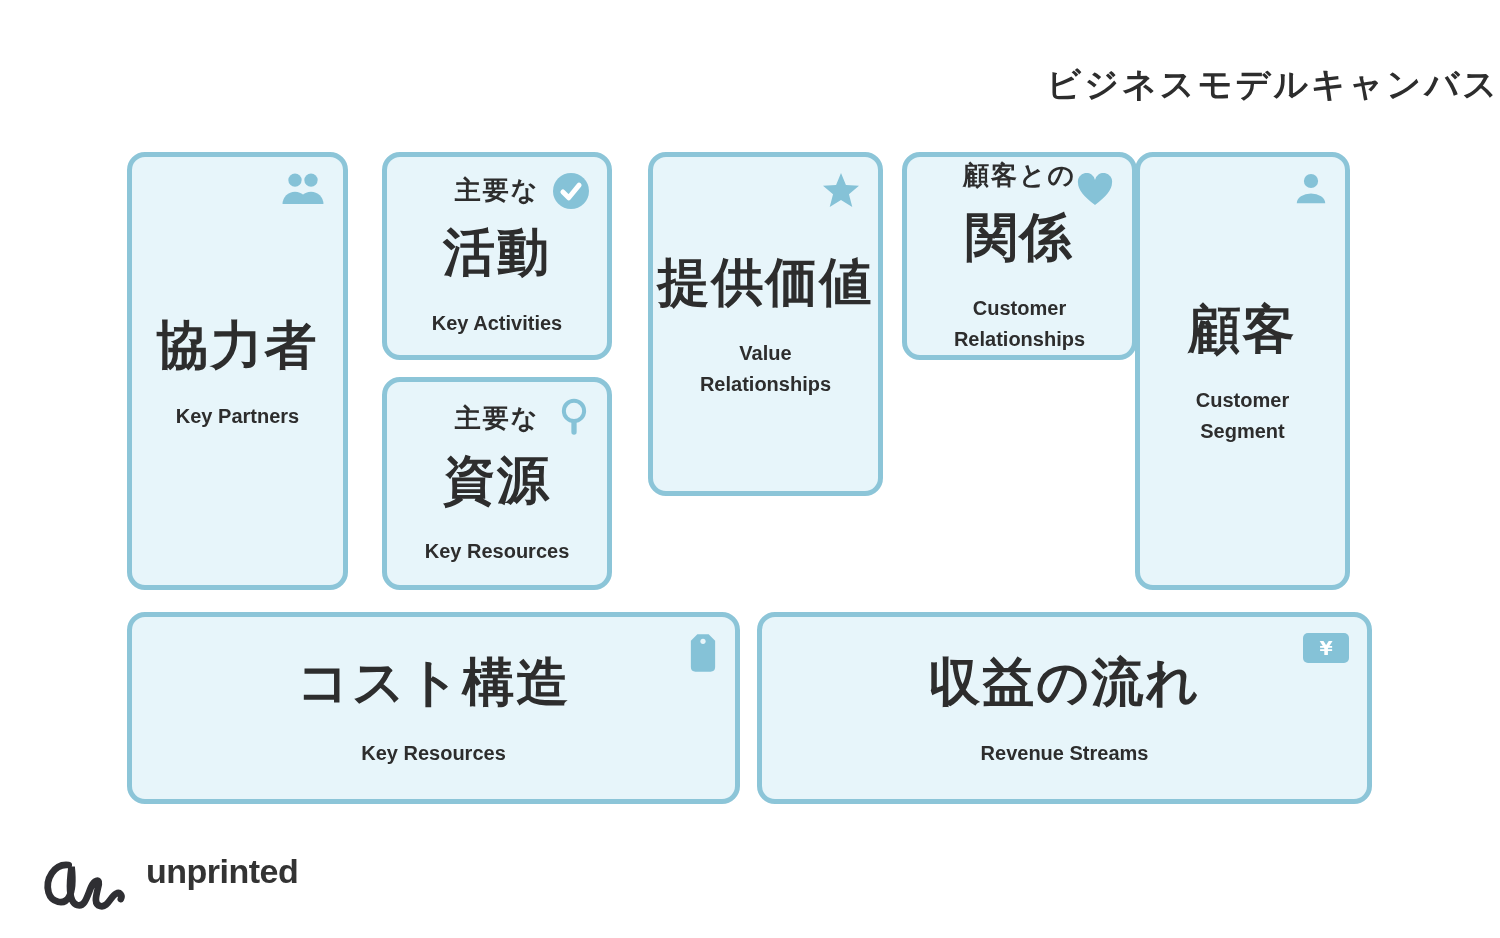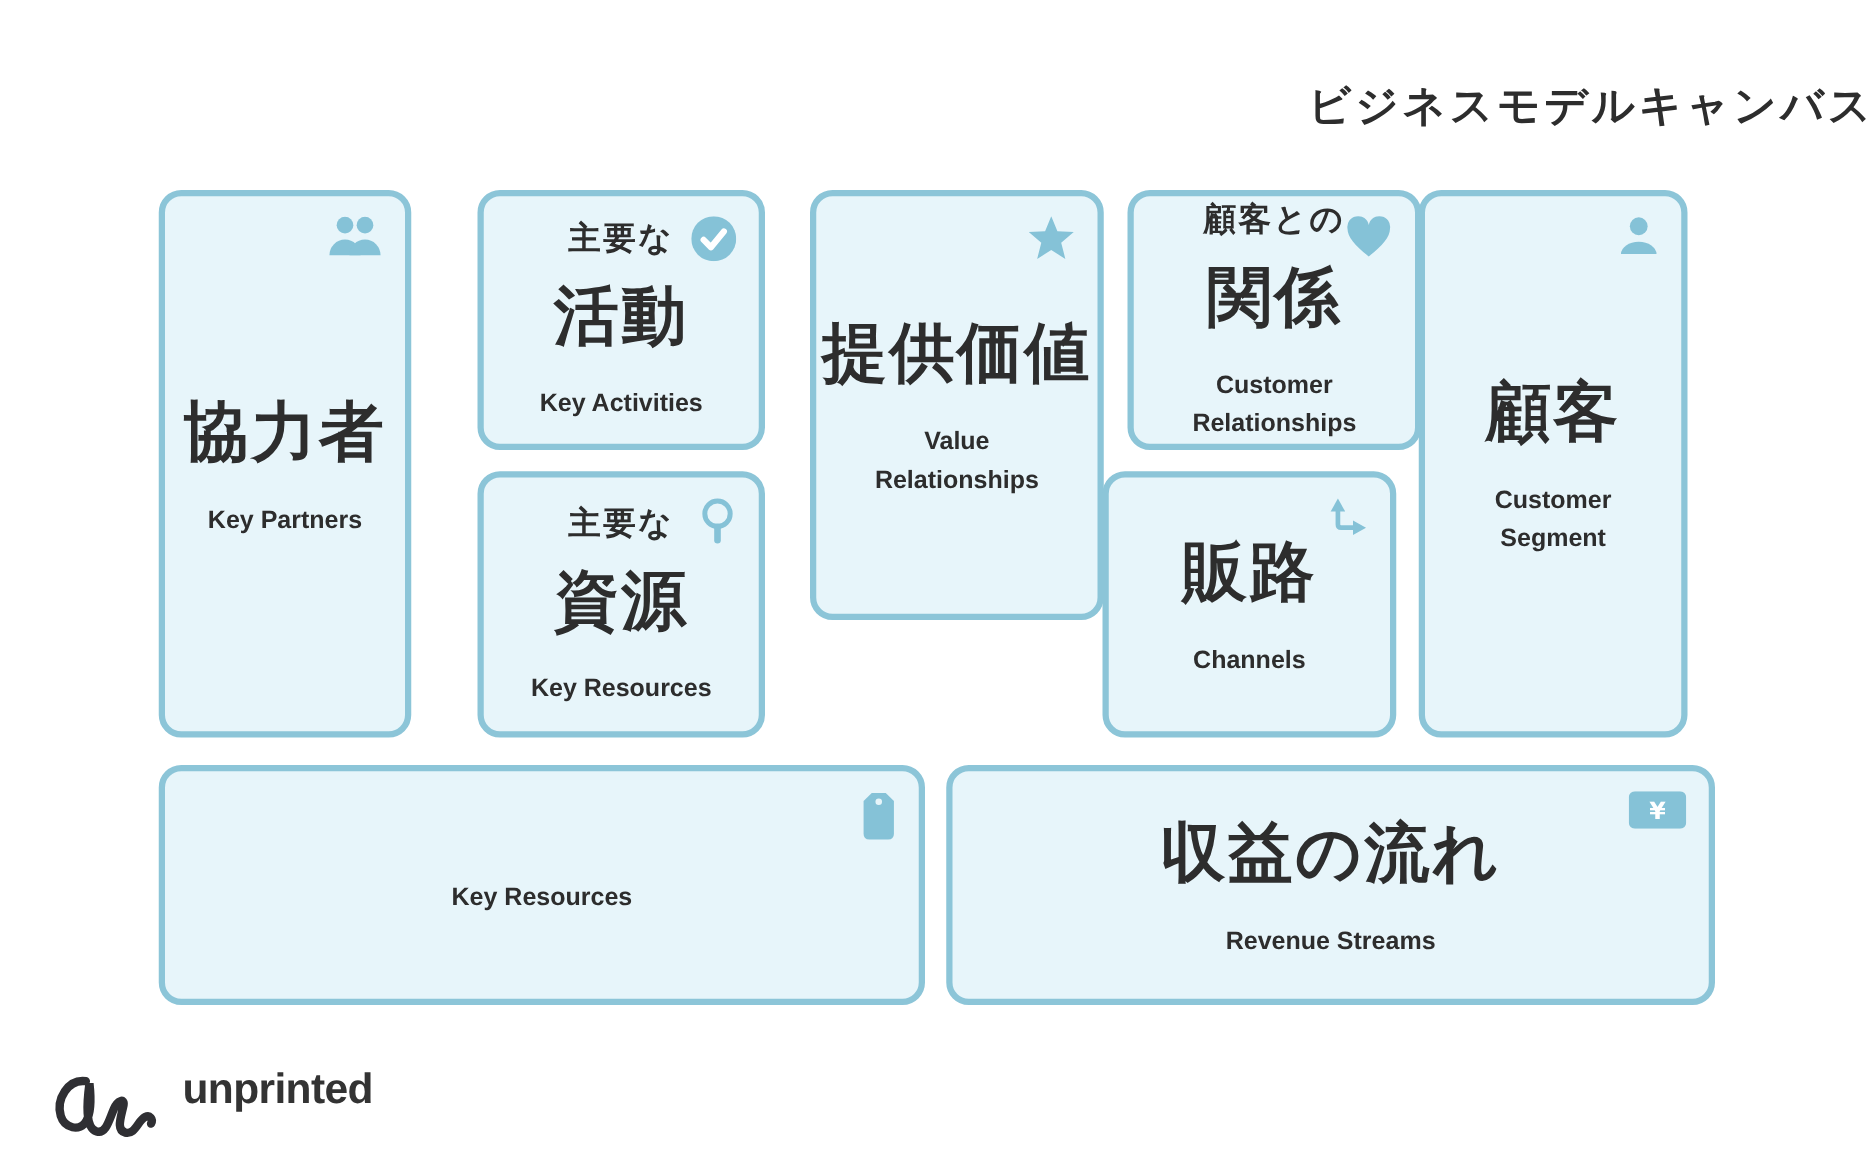--- a/index.html
+++ b/index.html
@@ -31,21 +31,21 @@
     display:flex;flex-direction:column;align-items:center;justify-content:center;
     text-align:center;
   }
   .box .icon{position:absolute;top:16px;right:18px;color:var(--icon);line-height:0;}
   .jp{font-size:52px;font-weight:700;letter-spacing:2px;color:var(--text-dark);}
   .jp-prefix{font-size:26px;font-weight:700;letter-spacing:2px;margin-bottom:10px;color:var(--text-dark);}
   .en{font-size:20px;font-weight:700;margin-top:20px;line-height:1.55;max-width:178px;color:var(--text-dark);}
   .en.wide{max-width:none;}
 
   
-  .b-key-partners{left:127px;top:152px;width:202px;height:438px;}
+  .b-key-partners{left:127px;top:152px;width:221px;height:438px;}
   .b-key-activities{left:382px;top:152px;width:230px;height:208px;}
   .b-key-resources{left:382px;top:377px;width:230px;height:213px;}
   .b-value-propositions{left:648px;top:152px;width:235px;height:344px;}
   .b-customer-relationships{left:882px;top:152px;width:235px;height:208px;margin-left:20px;}
   .b-channels{left:882px;top:377px;width:235px;height:213px;}
   .b-customer-segment{left:1135px;top:152px;width:215px;height:438px;}
   .b-cost-structure{left:127px;top:612px;width:613px;height:192px;}
   .b-revenue-streams{left:757px;top:612px;width:615px;height:192px;}
 
   .logo{position:absolute;left:40px;top:852px;display:flex;align-items:flex-start;gap:18px;}
@@ -110,50 +110,40 @@
     <span class="icon">
       <svg width="38" height="34" viewBox="0 0 40 36" fill="currentColor">
         <path d="M20 34 C8.5 25 2 17.5 2 10.5 A8.8 8.8 0 0 1 20 7.5 A8.8 8.8 0 0 1 38 10.5 C38 17.5 31.5 25 20 34 Z"></path>
       </svg>
     </span>
     <div class="jp-prefix">顧客との</div>
     <div class="jp">関係</div>
     <div class="en">Customer Relationships</div>
   </div>
 
-  <div class="box b-channels">
-    <span class="icon">
-      <svg width="34" height="30" viewBox="0 0 40 36">
-        <path d="M12 13 L12 26 Q12 29 15 29 L27 29" fill="none" stroke="currentColor" stroke-width="4.5" stroke-linecap="round"></path>
-        <polygon points="12,1 5,13.5 19,13.5" fill="currentColor"></polygon>
-        <polygon points="39,29 26.5,22 26.5,36" fill="currentColor"></polygon>
-      </svg>
-    </span>
-    <div class="jp">販路</div>
-    <div class="en">Channels</div>
-  </div>
 
   <div class="box b-customer-segment">
     <span class="icon">
       <svg width="32" height="32" viewBox="0 0 36 36" fill="currentColor">
         <circle cx="18" cy="9" r="8"></circle>
         <path d="M2 34 A16 11 0 0 1 34 34 Z"></path>
       </svg>
     </span>
     <div class="jp">顧客</div>
     <div class="en">Customer Segment</div>
   </div>
 
   <div class="box b-cost-structure">
     <span class="icon">
       <svg width="28" height="40" viewBox="0 0 30 42" fill="currentColor">
         <path d="M9 1 L21 1 L28 8 L28 36 Q28 41 23 41 L7 41 Q2 41 2 36 L2 8 Z"></path>
         <circle cx="15" cy="8.5" r="2.8" fill="#e7f5fa"></circle>
       </svg>
     </span>
+    <div class="jp">コスト構造</div>
     <div class="en wide">Key Resources</div>
   </div>
 
   <div class="box b-revenue-streams">
     <span class="icon">
       <svg width="46" height="30" viewBox="0 0 46 30">
         <rect x="0" y="0" width="46" height="30" rx="5" fill="currentColor"></rect>
         <text x="23" y="22" text-anchor="middle" fill="#ffffff" font-size="19" font-weight="bold" font-family="'DejaVu Sans', sans-serif">¥</text>
       </svg>
     </span>

